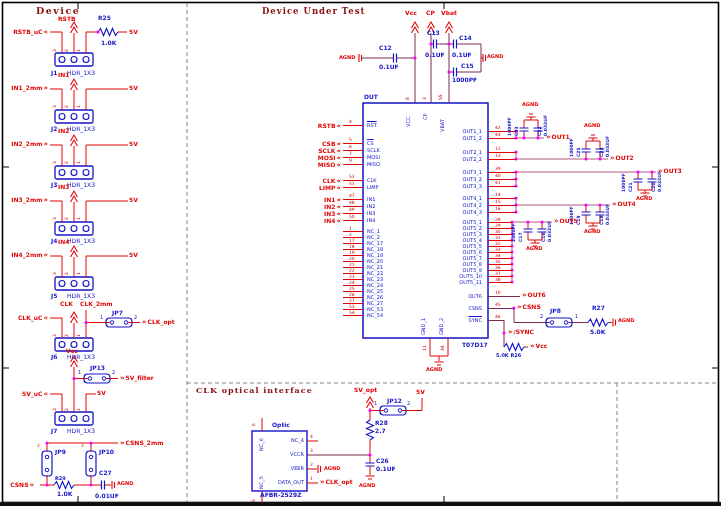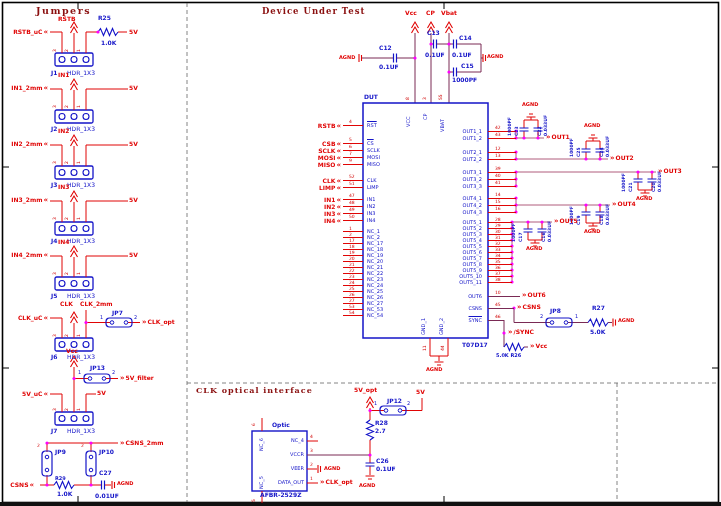--- a/index.html
+++ b/index.html
@@ -230,21 +230,21 @@
 <use href="#agr" x="318" y="469"></use>
 <use href="#pwr" x="370" y="395"></use>
 <use href="#resv" x="370" y="420"></use>
 <use href="#cph" x="370" y="463"></use>
 <use href="#agb" x="370" y="476"></use>
 <use href="#jph" x="380" y="406"></use>
 <circle cx="370" cy="410.5" r="1.6" fill="#ff00ff"></circle>
       <circle cx="370" cy="455" r="1.6" fill="#ff00ff"></circle>
 </svg>
 
-<div class="L title" style="left:36px;top:6px">Jumpers</div>
+<div class="L title" style="left:36px;top:6px">Device</div>
 <div class="L title2" style="left:262px;top:7px;font-size:8.5px">Device Under Test</div>
 <div class="L title2" style="left:196px;top:386px">CLK optical interface</div>
 
 <div id="jstack">
 
 <div class="jblk">
   <span class="L r f6 fw" style="left:58px;top:2px">RSTB</span>
   <span class="L r f6 fw fgl ta" style="left:4px;top:15px;width:44px">RSTB_uC</span>
   <span class="L r f6 fw" style="left:129px;top:15px">5V</span>
   <span class="rd" style="left:57px;top:33px">3</span>

